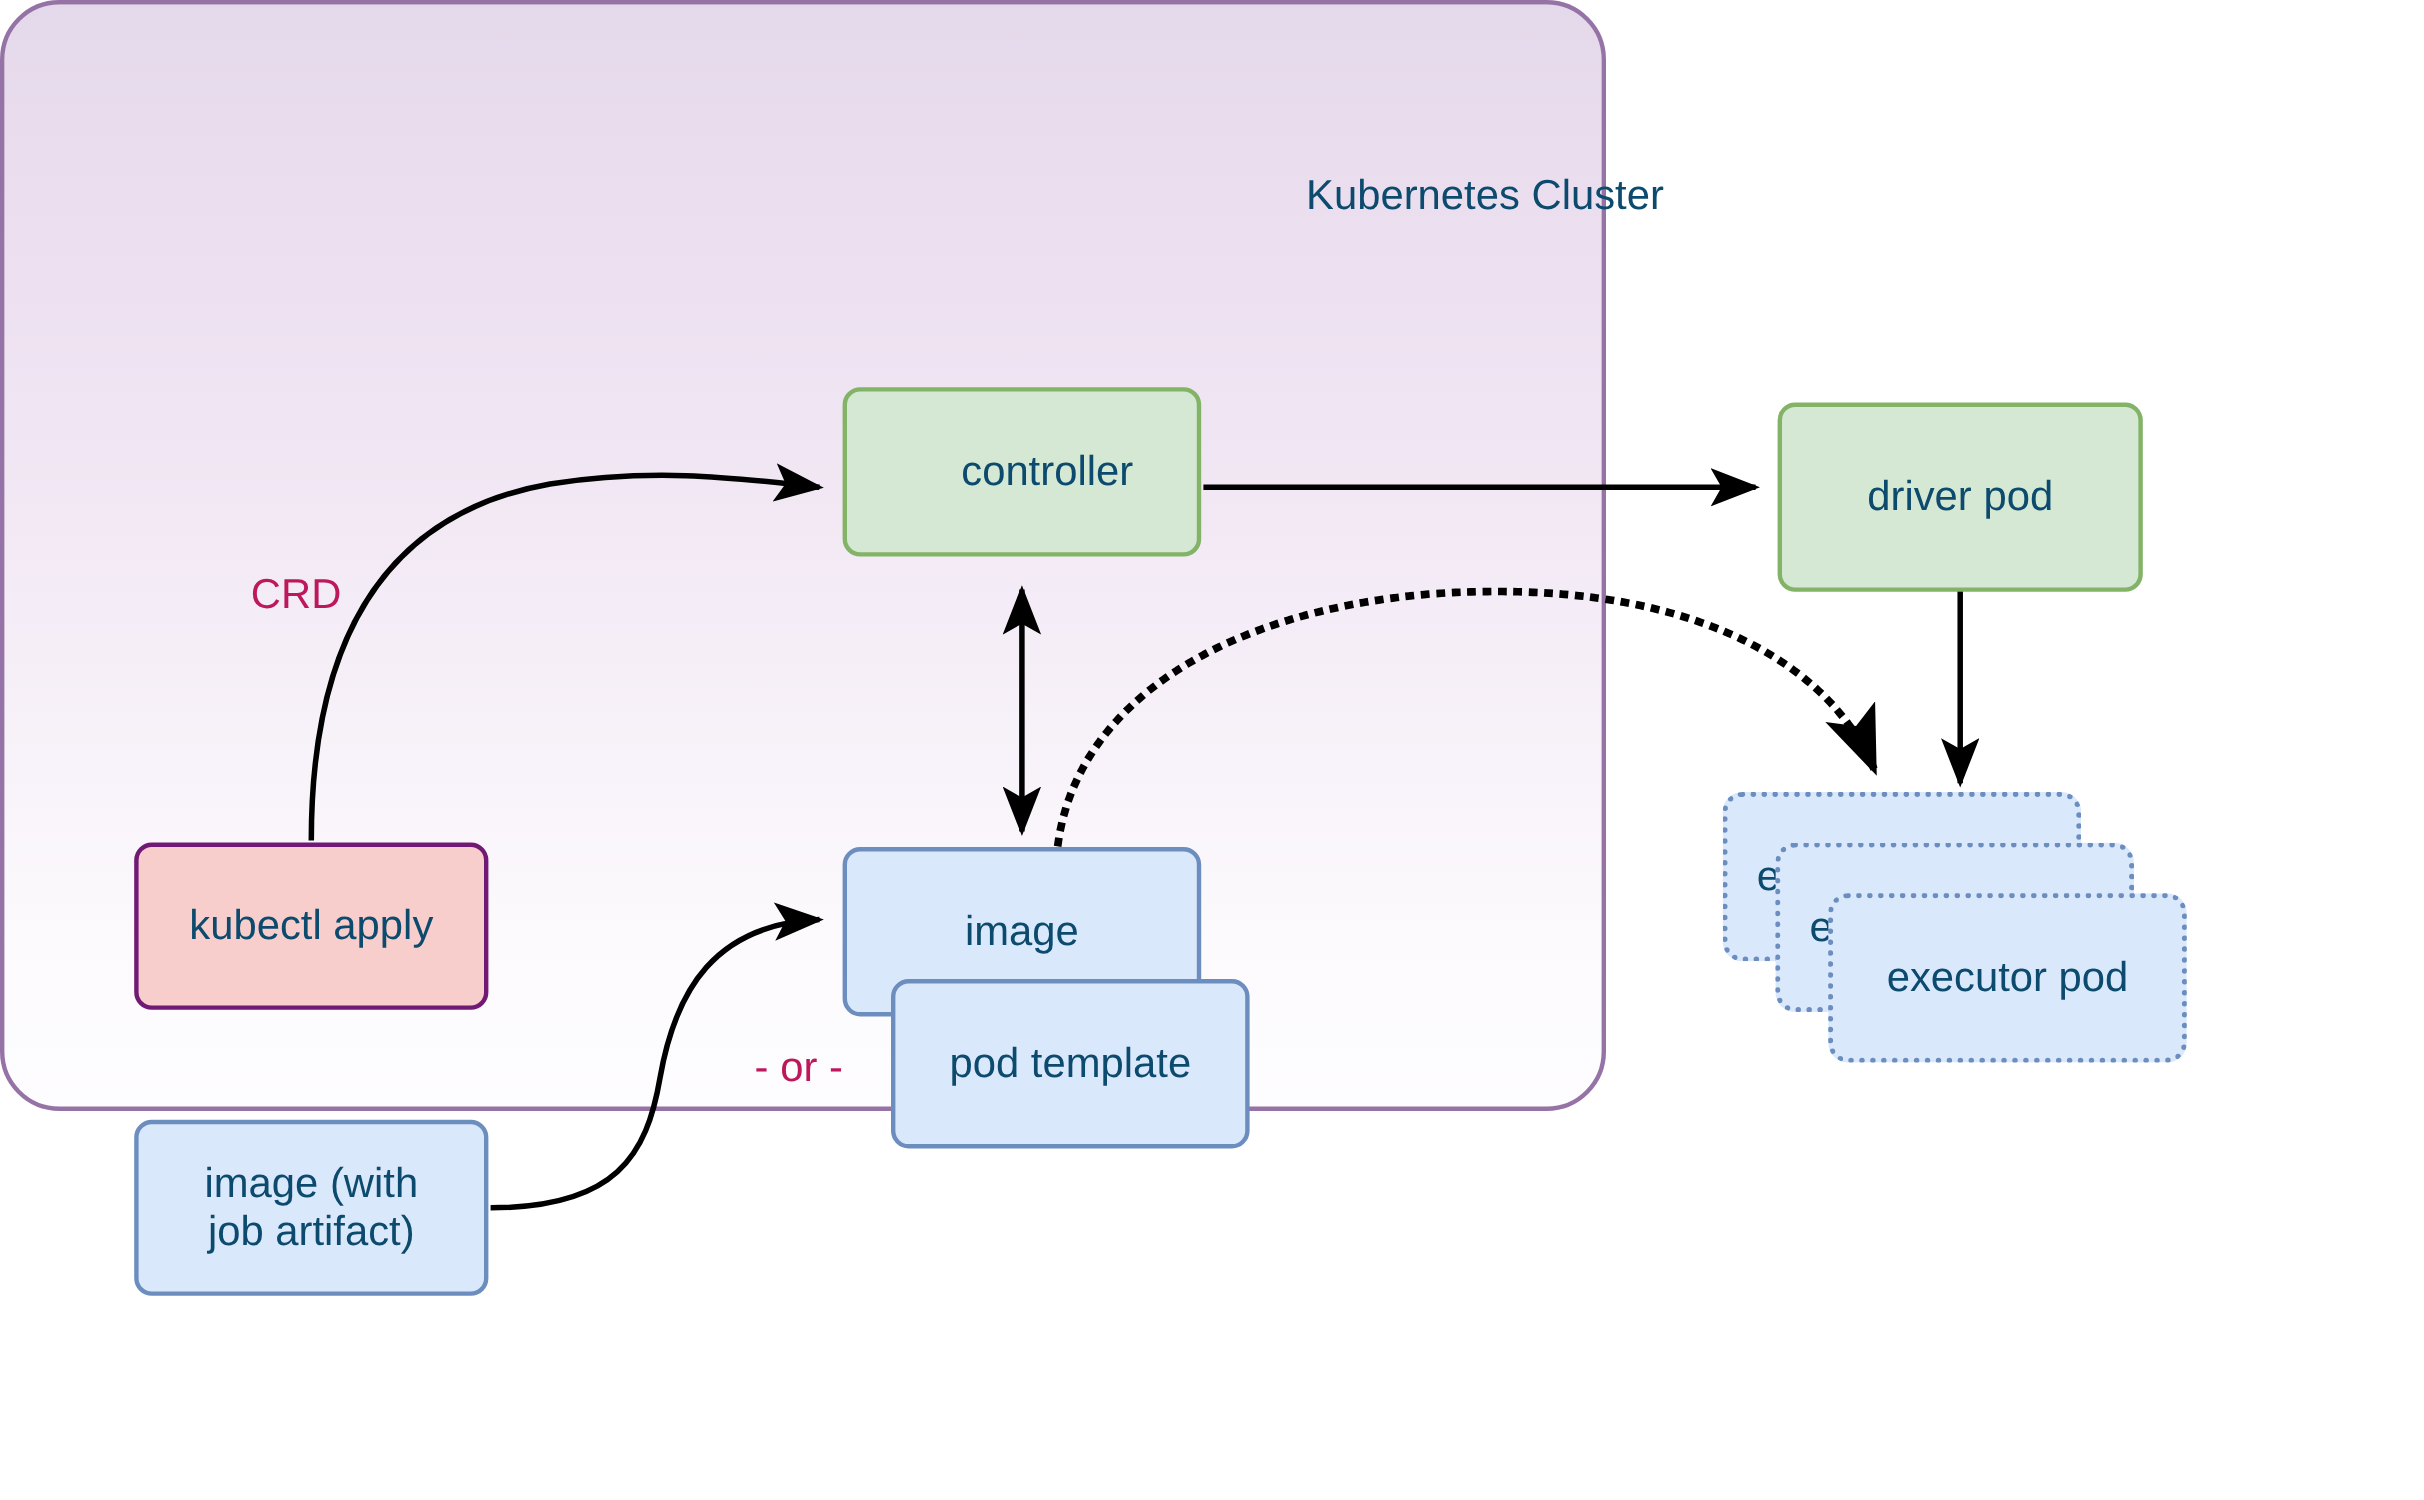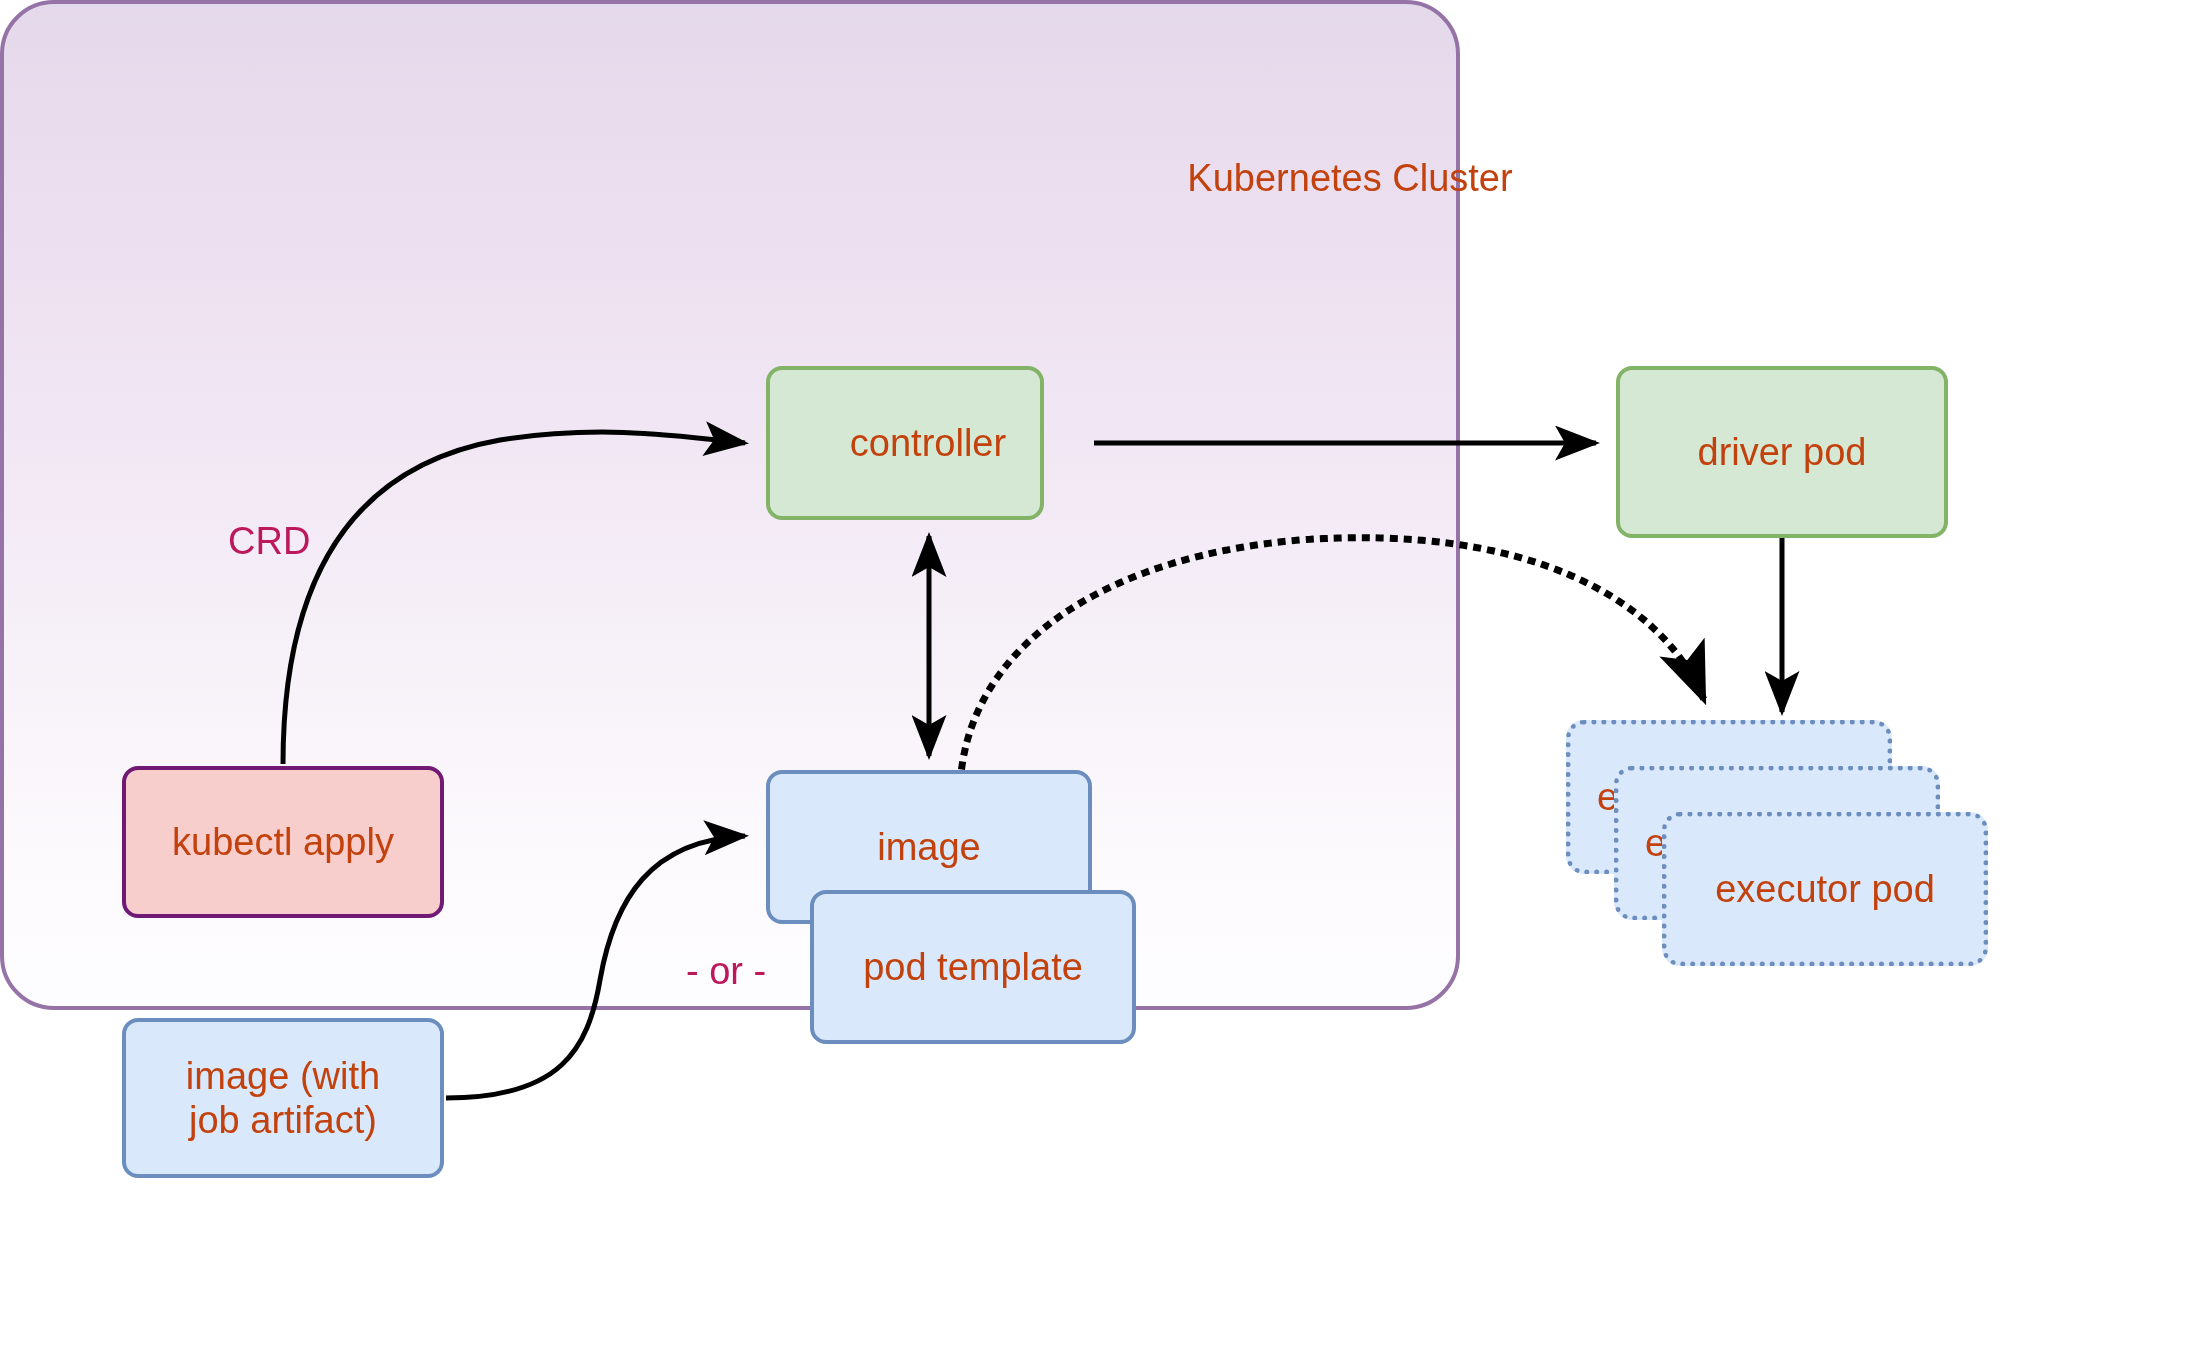--- a/index.html
+++ b/index.html
@@ -25,21 +25,21 @@
     height: 1364px;
     pointer-events: none;
   }
   .node {
     position: absolute;
     box-sizing: border-box;
     display: flex;
     align-items: center;
     justify-content: center;
     text-align: center;
-    color: #c2410c;
+    color: #0c4a6e;
     line-height: 1.16;
   }
 
   
   #cluster-box {
     left: 653px;
     top: 240px;
     width: 1452px;
     height: 1002px;
     border: 4px solid #9673a6;
@@ -57,22 +57,22 @@
 
   
   .green {
     background: #d5e8d4;
     border: 4px solid #82b366;
     border-radius: 16px;
     font-size: 38px;
   }
   #node-controller {
     left: 766px;
-    top: 366px;
-    width: 278px;
+    top: 352px;
+    width: 326px;
     height: 154px;
     padding-left: 46px;
   }
   #node-driver-pod {
     left: 1616px;
     top: 366px;
     width: 332px;
     height: 172px;
   }
 

